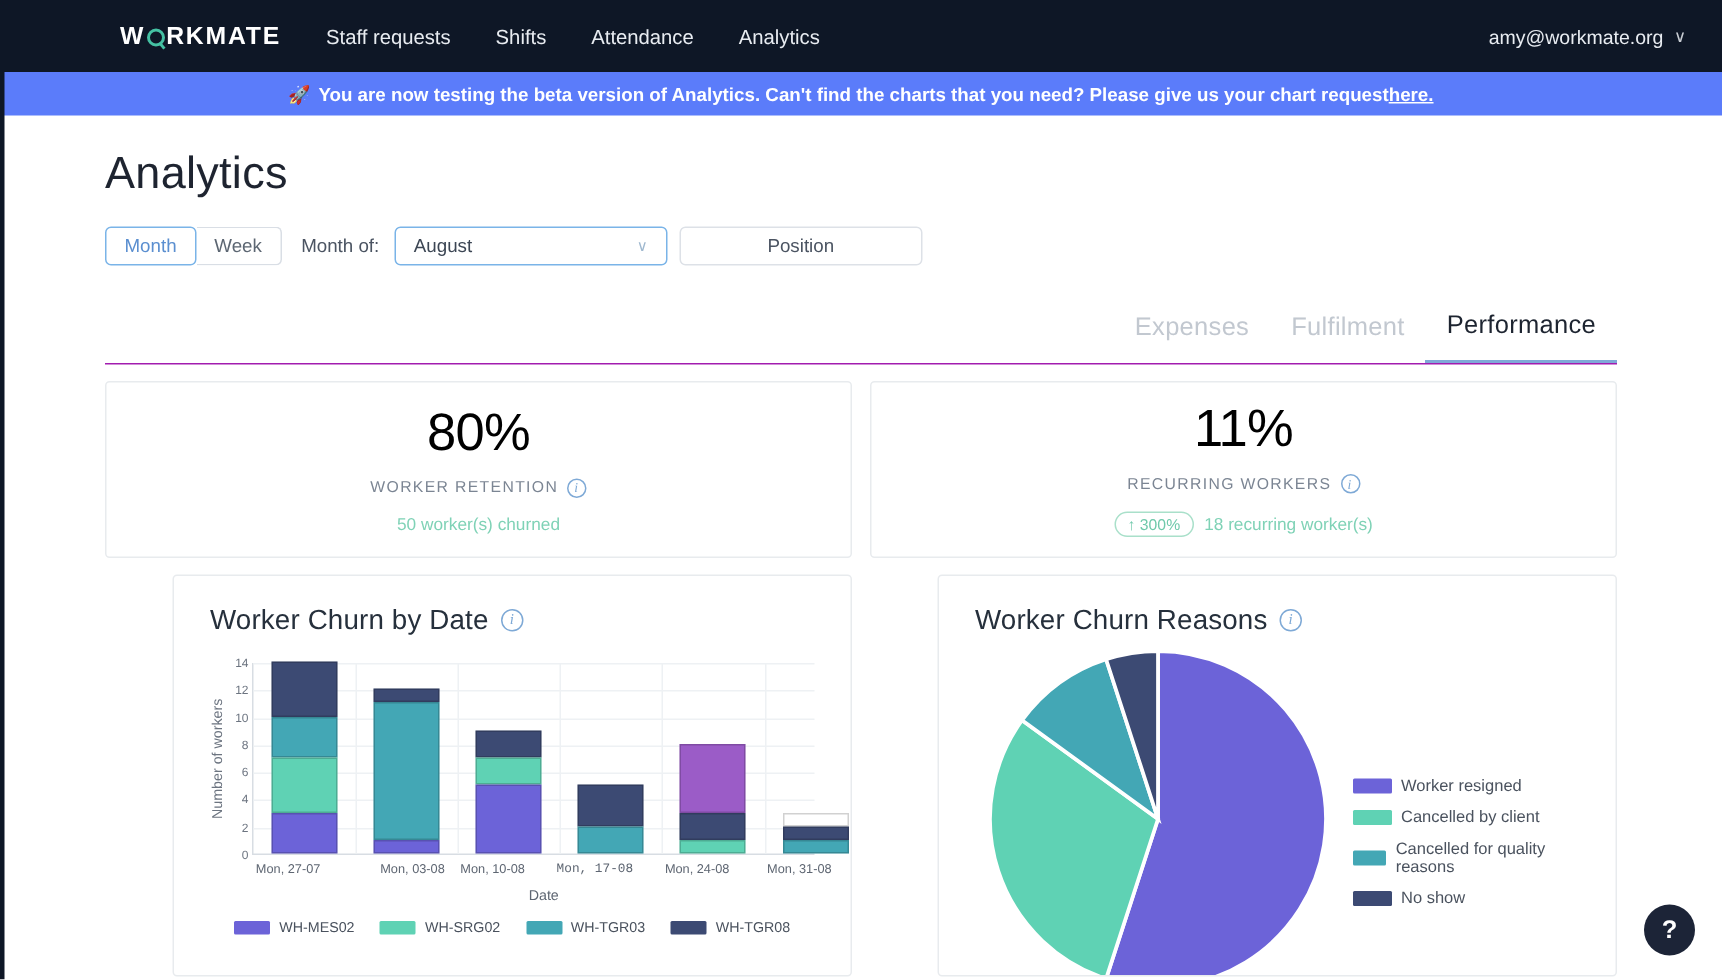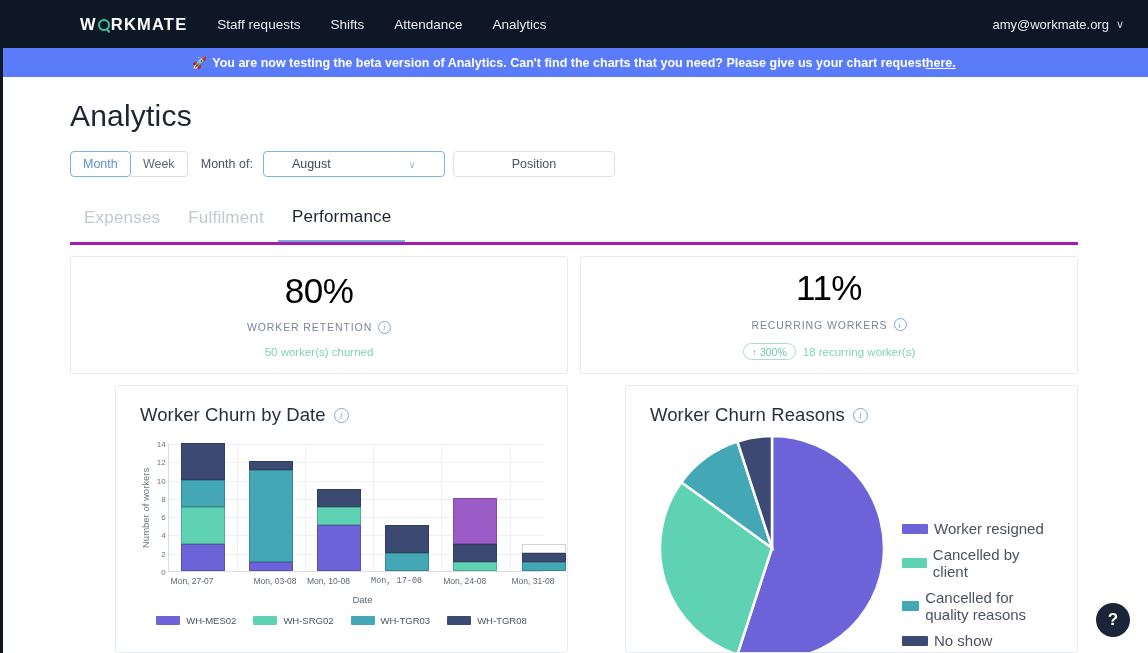--- a/index.html
+++ b/index.html
@@ -71,35 +71,36 @@
   .seg-btn.sel {
     border: 1px solid #7ab4e8; color: #5b8fd0; border-radius: 4px;
     position: relative; z-index: 2;
   }
   .seg-btn.plain { color: #5c6672; }
   .filter-label {
     font-size: 12.5px; color: #4b5462; margin: 0 10px 0 13px;
   }
   .select-box {
     width: 182px; height: 26px; border: 1px solid #7ab4e8; border-radius: 4px;
-    display: flex; align-items: center; padding: 0 28px;
+    display: flex; align-items: center; padding: 0 12px;
     font-size: 12.5px; color: #3c4654; background: #fff; cursor: pointer;
   }
   .select-box .caret { margin-left: auto; color: #9fb8cf; font-size: 10px; }
   .pill-btn {
     width: 162px; height: 26px; border: 1px solid #dde1e7; border-radius: 4px;
     background: #fff; font-size: 12.5px; color: #4b5462; cursor: pointer;
     display: flex; align-items: center; justify-content: center;
     margin-left: 8px;
   }
 
   
   .tabs {
     display: flex; gap: 0; margin-top: 30px;
-    border-bottom: 3px solid #a21caf;
+    border-bottom: 1px solid #a21caf;
+    justify-content: flex-end;
   }
   .tab {
     font-size: 17px; color: #c2c8d0; padding: 0 14px 13px 14px;
     cursor: pointer; background: none; border: none;
     font-family: inherit; letter-spacing: .2px;
   }
   .tab.active {
     color: #1d2430; border-bottom: 2.5px solid #7fa9d8; font-weight: normal;
   }
 
@@ -180,21 +181,21 @@
   .bar-legend {
     display: flex; justify-content: center; gap: 17px; margin-top: 10px;
   }
   .lg-item { display: flex; align-items: center; gap: 6px; font-size: 9.5px; color: #4a525e; }
   .lg-swatch { width: 24px; height: 9px; border-radius: 1px; }
 
   
   .pie-area { display: flex; align-items: flex-start; margin-top: 10px; }
   .pie-holder { width: 224px; height: 224px; position: relative; margin-left: 10px; }
   .pie-legend { margin-left: 18px; margin-top: 84px; }
-  .pie-legend .lg-item { margin-bottom: 9px; font-size: 15px; }
+  .pie-legend .lg-item { margin-bottom: 9px; font-size: 11px; }
   .pie-legend .lg-swatch { width: 26px; height: 10px; }
 
   
   .help-btn {
     position: absolute; right: 18px; bottom: 16px;
     width: 34px; height: 34px; border-radius: 50%;
     background: #1c2437; color: #fff;
     display: flex; align-items: center; justify-content: center;
     font-size: 17px; font-weight: bold; cursor: pointer;
   }

